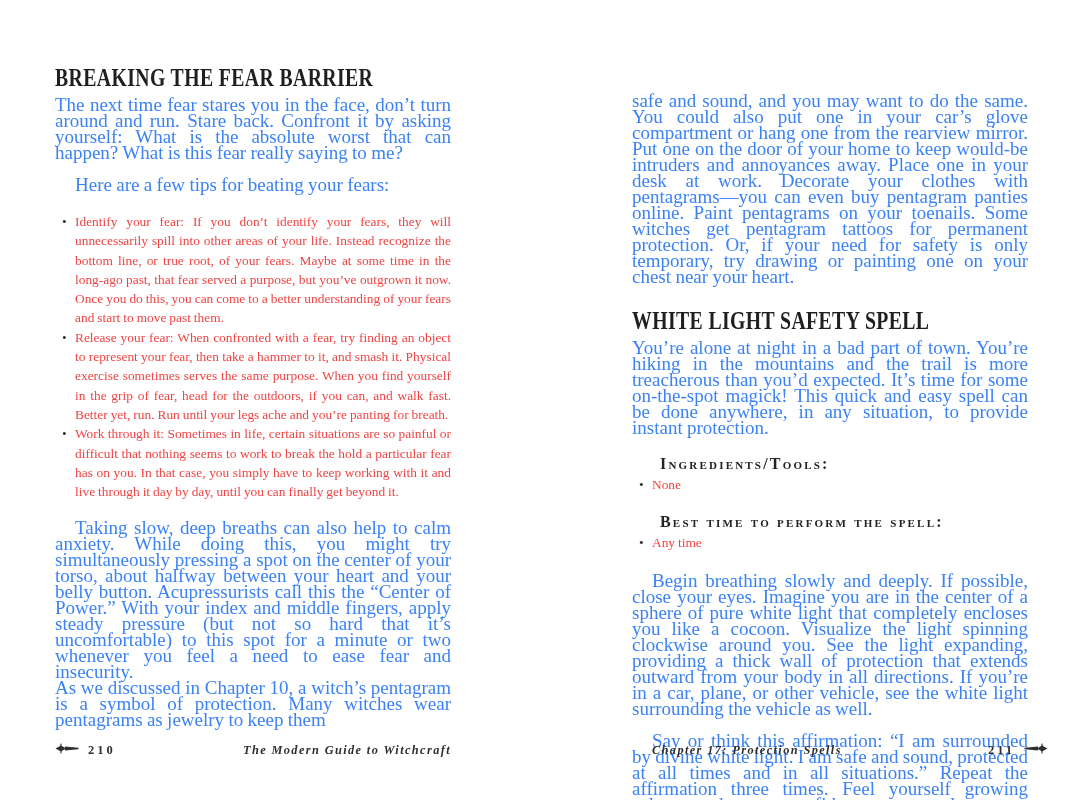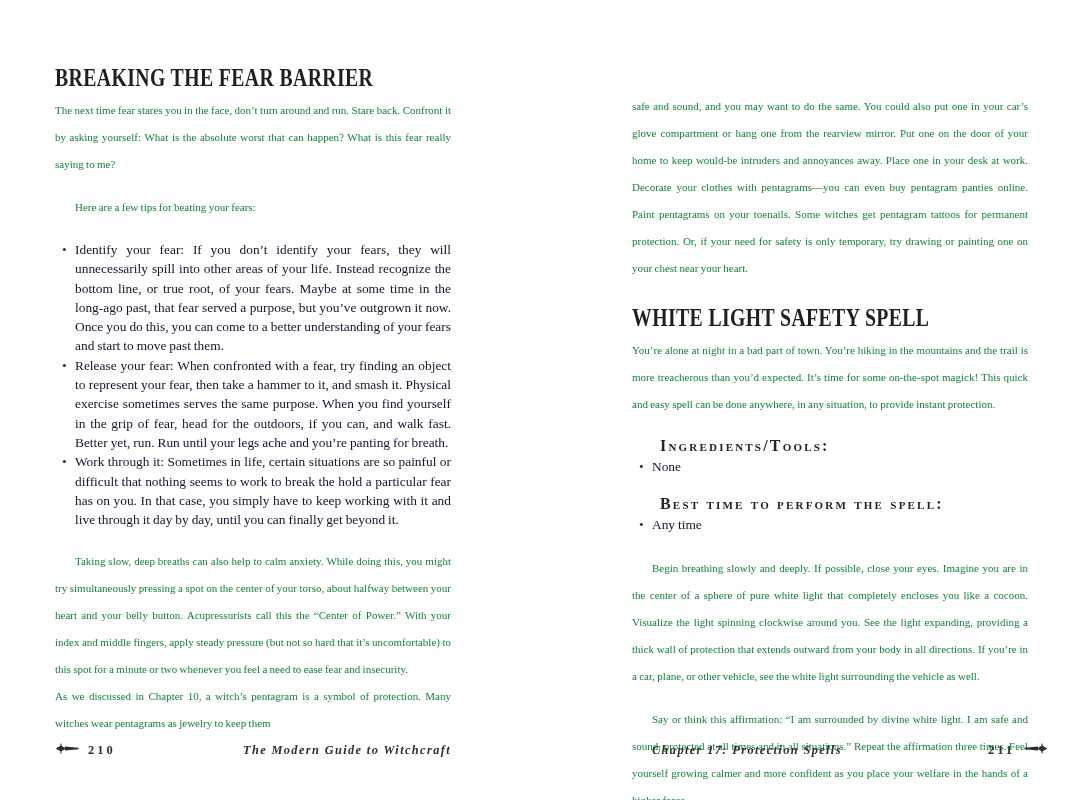--- a/index.html
+++ b/index.html
@@ -12,29 +12,29 @@
   .page-right{left:632px;padding-top:93px;}
 
   .display-heading{
     margin:0 0 6px 0;font-size:26px;line-height:27px;font-weight:700;
     color:#1f1f1f;white-space:nowrap;
   }
   .condense{display:inline-block;transform:scaleX(0.76);transform-origin:0 60%;letter-spacing:0.5px;}
   .h-second{margin-top:22px;}
 
   .body{
-    margin:0;font-size:11px;line-height:27px;text-align:justify;
-    word-spacing:-0.4px;color:#15803d;
+    margin:0;font-size:19px;line-height:16px;text-align:justify;
+    word-spacing:-0.4px;color:#3b82f6;
   }
   .indent{text-indent:20px;margin-top:16px;}
 
   .bullet-list{margin:19px 0 19px 0;}
   .bullet-item{display:flex;padding-left:7px;}
   .marker{flex:none;width:13px;font-size:13.4px;line-height:19.3px;color:#2b2b2b;}
-  .bullet-text{flex:1;text-align:justify;font-size:13.4px;line-height:19.3px;word-spacing:-0.4px;color:#0f172a;}
+  .bullet-text{flex:1;text-align:justify;font-size:13.4px;line-height:19.3px;word-spacing:-0.4px;color:#ef4444;}
 
   .subhead{
     margin:19px 0 0 28px;font-weight:700;font-variant:small-caps;
     letter-spacing:2.2px;font-size:16px;line-height:18px;color:#232323;
   }
   .spell-bullet{display:flex;padding-left:7px;margin-top:2px;}
   .mt{margin-top:20px;}
 
   .footer{
     position:absolute;bottom:42px;width:396px;display:flex;align-items:center;

